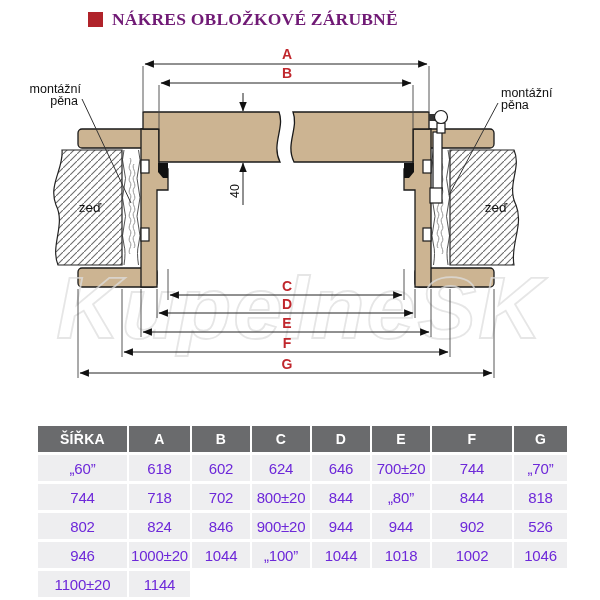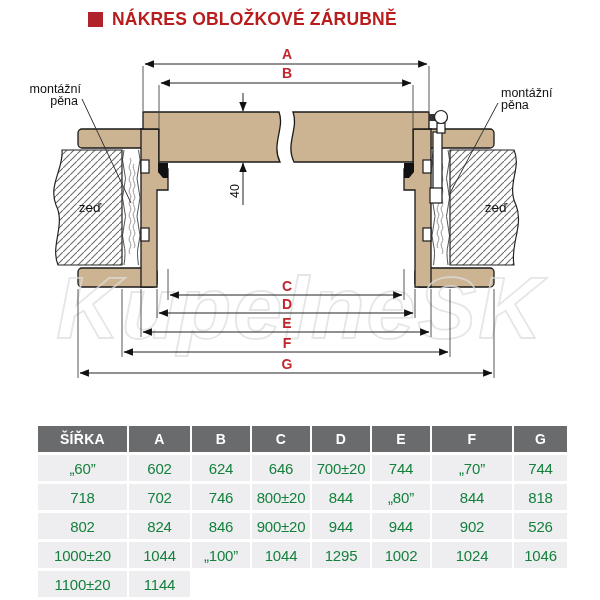--- a/index.html
+++ b/index.html
@@ -1,41 +1,41 @@
 <!DOCTYPE html>
 <html><head>
 <meta charset="utf-8">
 <style>
   html,body{margin:0;padding:0;background:#fff;width:600px;height:600px;overflow:hidden;
             font-family:"Liberation Sans","DejaVu Sans",sans-serif;}
   #stage{position:relative;width:600px;height:600px;background:#fff;}
   
   #titlebar{position:absolute;left:88px;top:9px;display:flex;align-items:center;gap:9px;}
   #title-square{width:15px;height:15px;background:#b0232a;flex:0 0 auto;}
-  #title-text{font-size:17.5px;font-weight:bold;color:#b91c1c;letter-spacing:.2px;white-space:nowrap;}
+  #title-text{font-size:17.5px;font-weight:bold;color:#701a75;letter-spacing:.2px;white-space:nowrap;font-family:Liberation Serif, serif;}
   
   #diagram{position:absolute;left:0;top:0;}
   .dimline{stroke:#222;stroke-width:1;fill:none;}
   .extline{stroke:#444;stroke-width:.9;fill:none;}
   .dimletter{fill:#c0272d;font-size:14px;font-weight:bold;text-anchor:middle;}
   .lbl{fill:#111;font-size:12.5px;}
   .walllbl{fill:#111;font-size:13.5px;text-anchor:middle;}
   .wood{fill:#ccb492;stroke:#1a1a1a;stroke-width:1.3;}
   .whitepart{fill:#fff;stroke:#1a1a1a;stroke-width:1.2;}
   .foamline{stroke:#555;stroke-width:1;fill:none;}
   .foamsquiggle{stroke:#8a8a8a;stroke-width:.9;fill:none;}
   #watermark{fill:none;stroke:#dedede;stroke-width:1.8;font-size:88px;font-weight:bold;
              font-style:italic;text-anchor:middle;letter-spacing:2px;opacity:.75;}
   
   #size-table{position:absolute;left:38px;top:426px;display:grid;
               grid-template-columns:89px 61px 58px 58px 58px 58px 80px 53px;
               grid-auto-rows:26px;column-gap:2px;row-gap:3px;background:#fff;}
   .th{background:#6a6b6d;color:#fff;font-size:14px;font-weight:bold;
       display:flex;align-items:center;justify-content:center;letter-spacing:.3px;}
-  .td{background:#eeeef0;color:#15803d;font-size:15px;letter-spacing:-.2px;
+  .td{background:#eeeef0;color:#6d28d9;font-size:15px;letter-spacing:-.2px;
       display:flex;align-items:center;justify-content:center;}
 </style>
 </head>
 <body>
 
 <div id="stage">
 
   <div id="titlebar">
     <div id="title-square"></div>
     <div id="title-text">NÁKRES OBLOŽKOVÉ ZÁRUBNĚ</div>
@@ -152,52 +152,52 @@
     <div class="th">ŠÍŘKA</div>
     <div class="th">A</div>
     <div class="th">B</div>
     <div class="th">C</div>
     <div class="th">D</div>
     <div class="th">E</div>
     <div class="th">F</div>
     <div class="th">G</div>
 
     <div class="td">„60”</div>
+    <div class="td">618</div>
     <div class="td">602</div>
     <div class="td">624</div>
     <div class="td">646</div>
     <div class="td">700±20</div>
     <div class="td">744</div>
 
     <div class="td">„70”</div>
     <div class="td">744</div>
     <div class="td">718</div>
     <div class="td">702</div>
-    <div class="td">746</div>
     <div class="td">800±20</div>
     <div class="td">844</div>
 
     <div class="td">„80”</div>
     <div class="td">844</div>
     <div class="td">818</div>
     <div class="td">802</div>
     <div class="td">824</div>
     <div class="td">846</div>
     <div class="td">900±20</div>
     <div class="td">944</div>
 
     <div class="td">944</div>
     <div class="td">902</div>
     <div class="td">526</div>
+    <div class="td">946</div>
     <div class="td">1000±20</div>
     <div class="td">1044</div>
 
     <div class="td">„100”</div>
     <div class="td">1044</div>
-    <div class="td">1295</div>
+    <div class="td">1018</div>
     <div class="td">1002</div>
-    <div class="td">1024</div>
     <div class="td">1046</div>
     <div class="td">1100±20</div>
     <div class="td">1144</div>
   </div>
 
 </div>
 
 </body></html>

